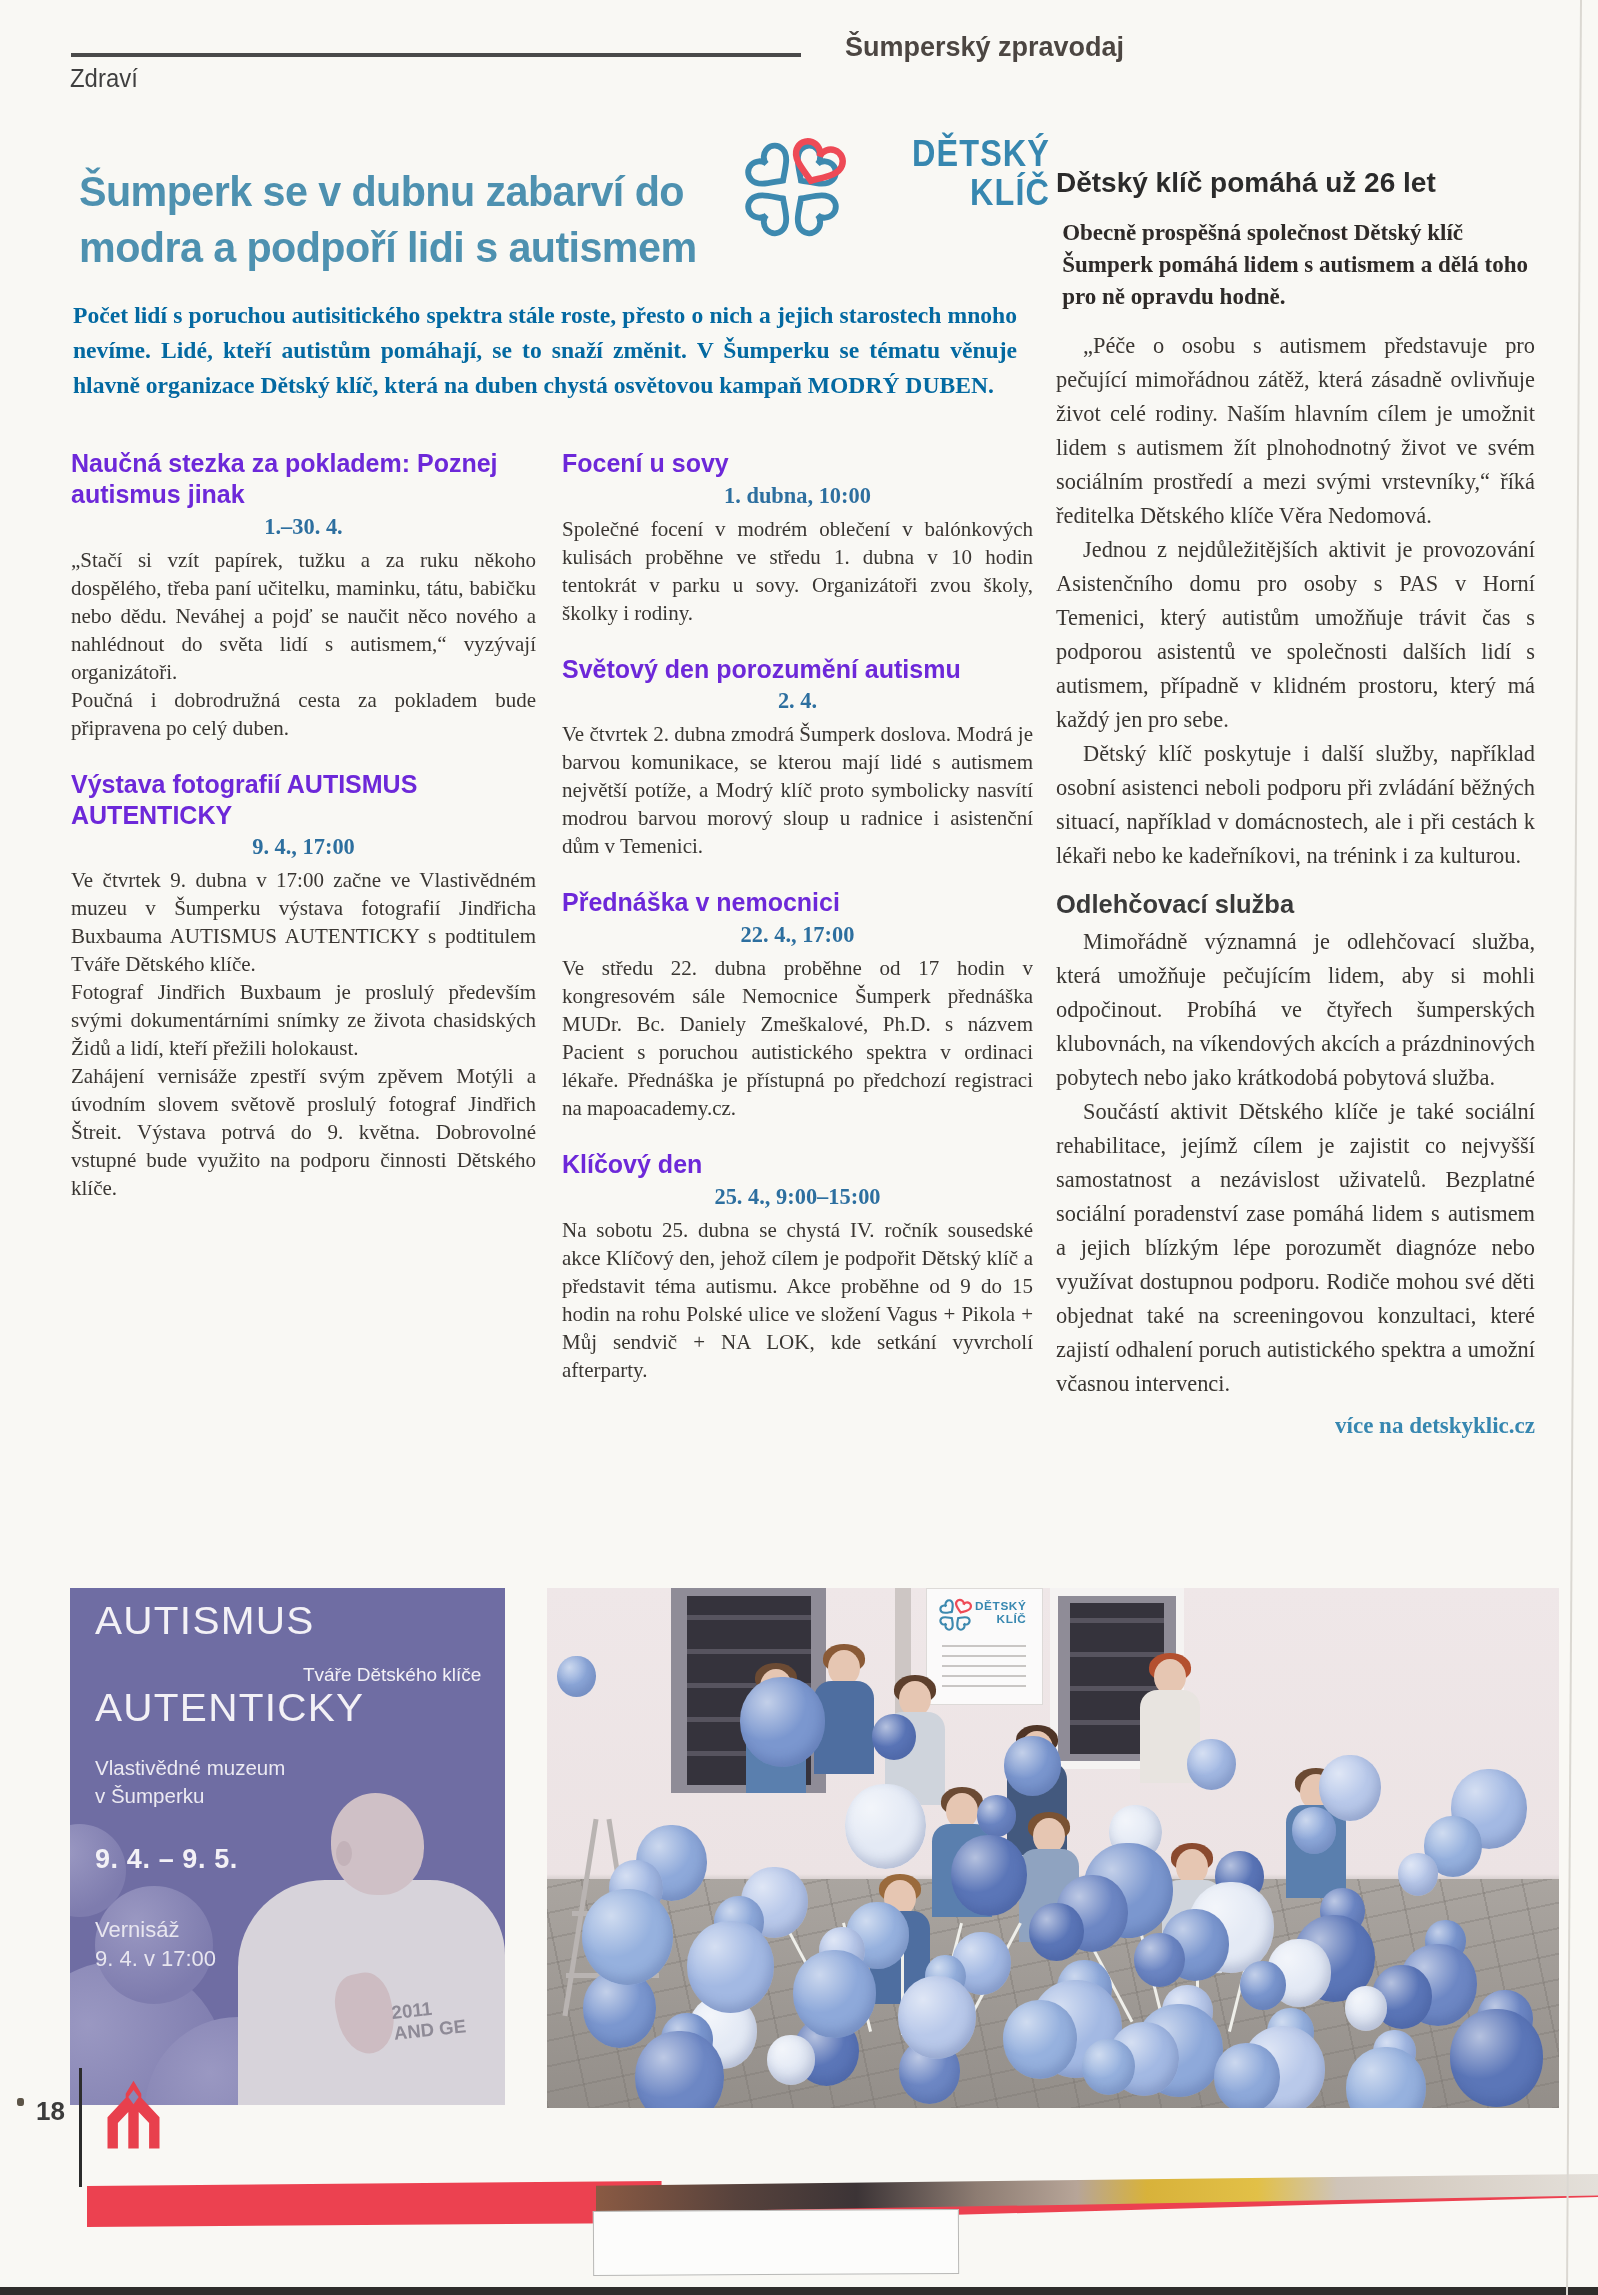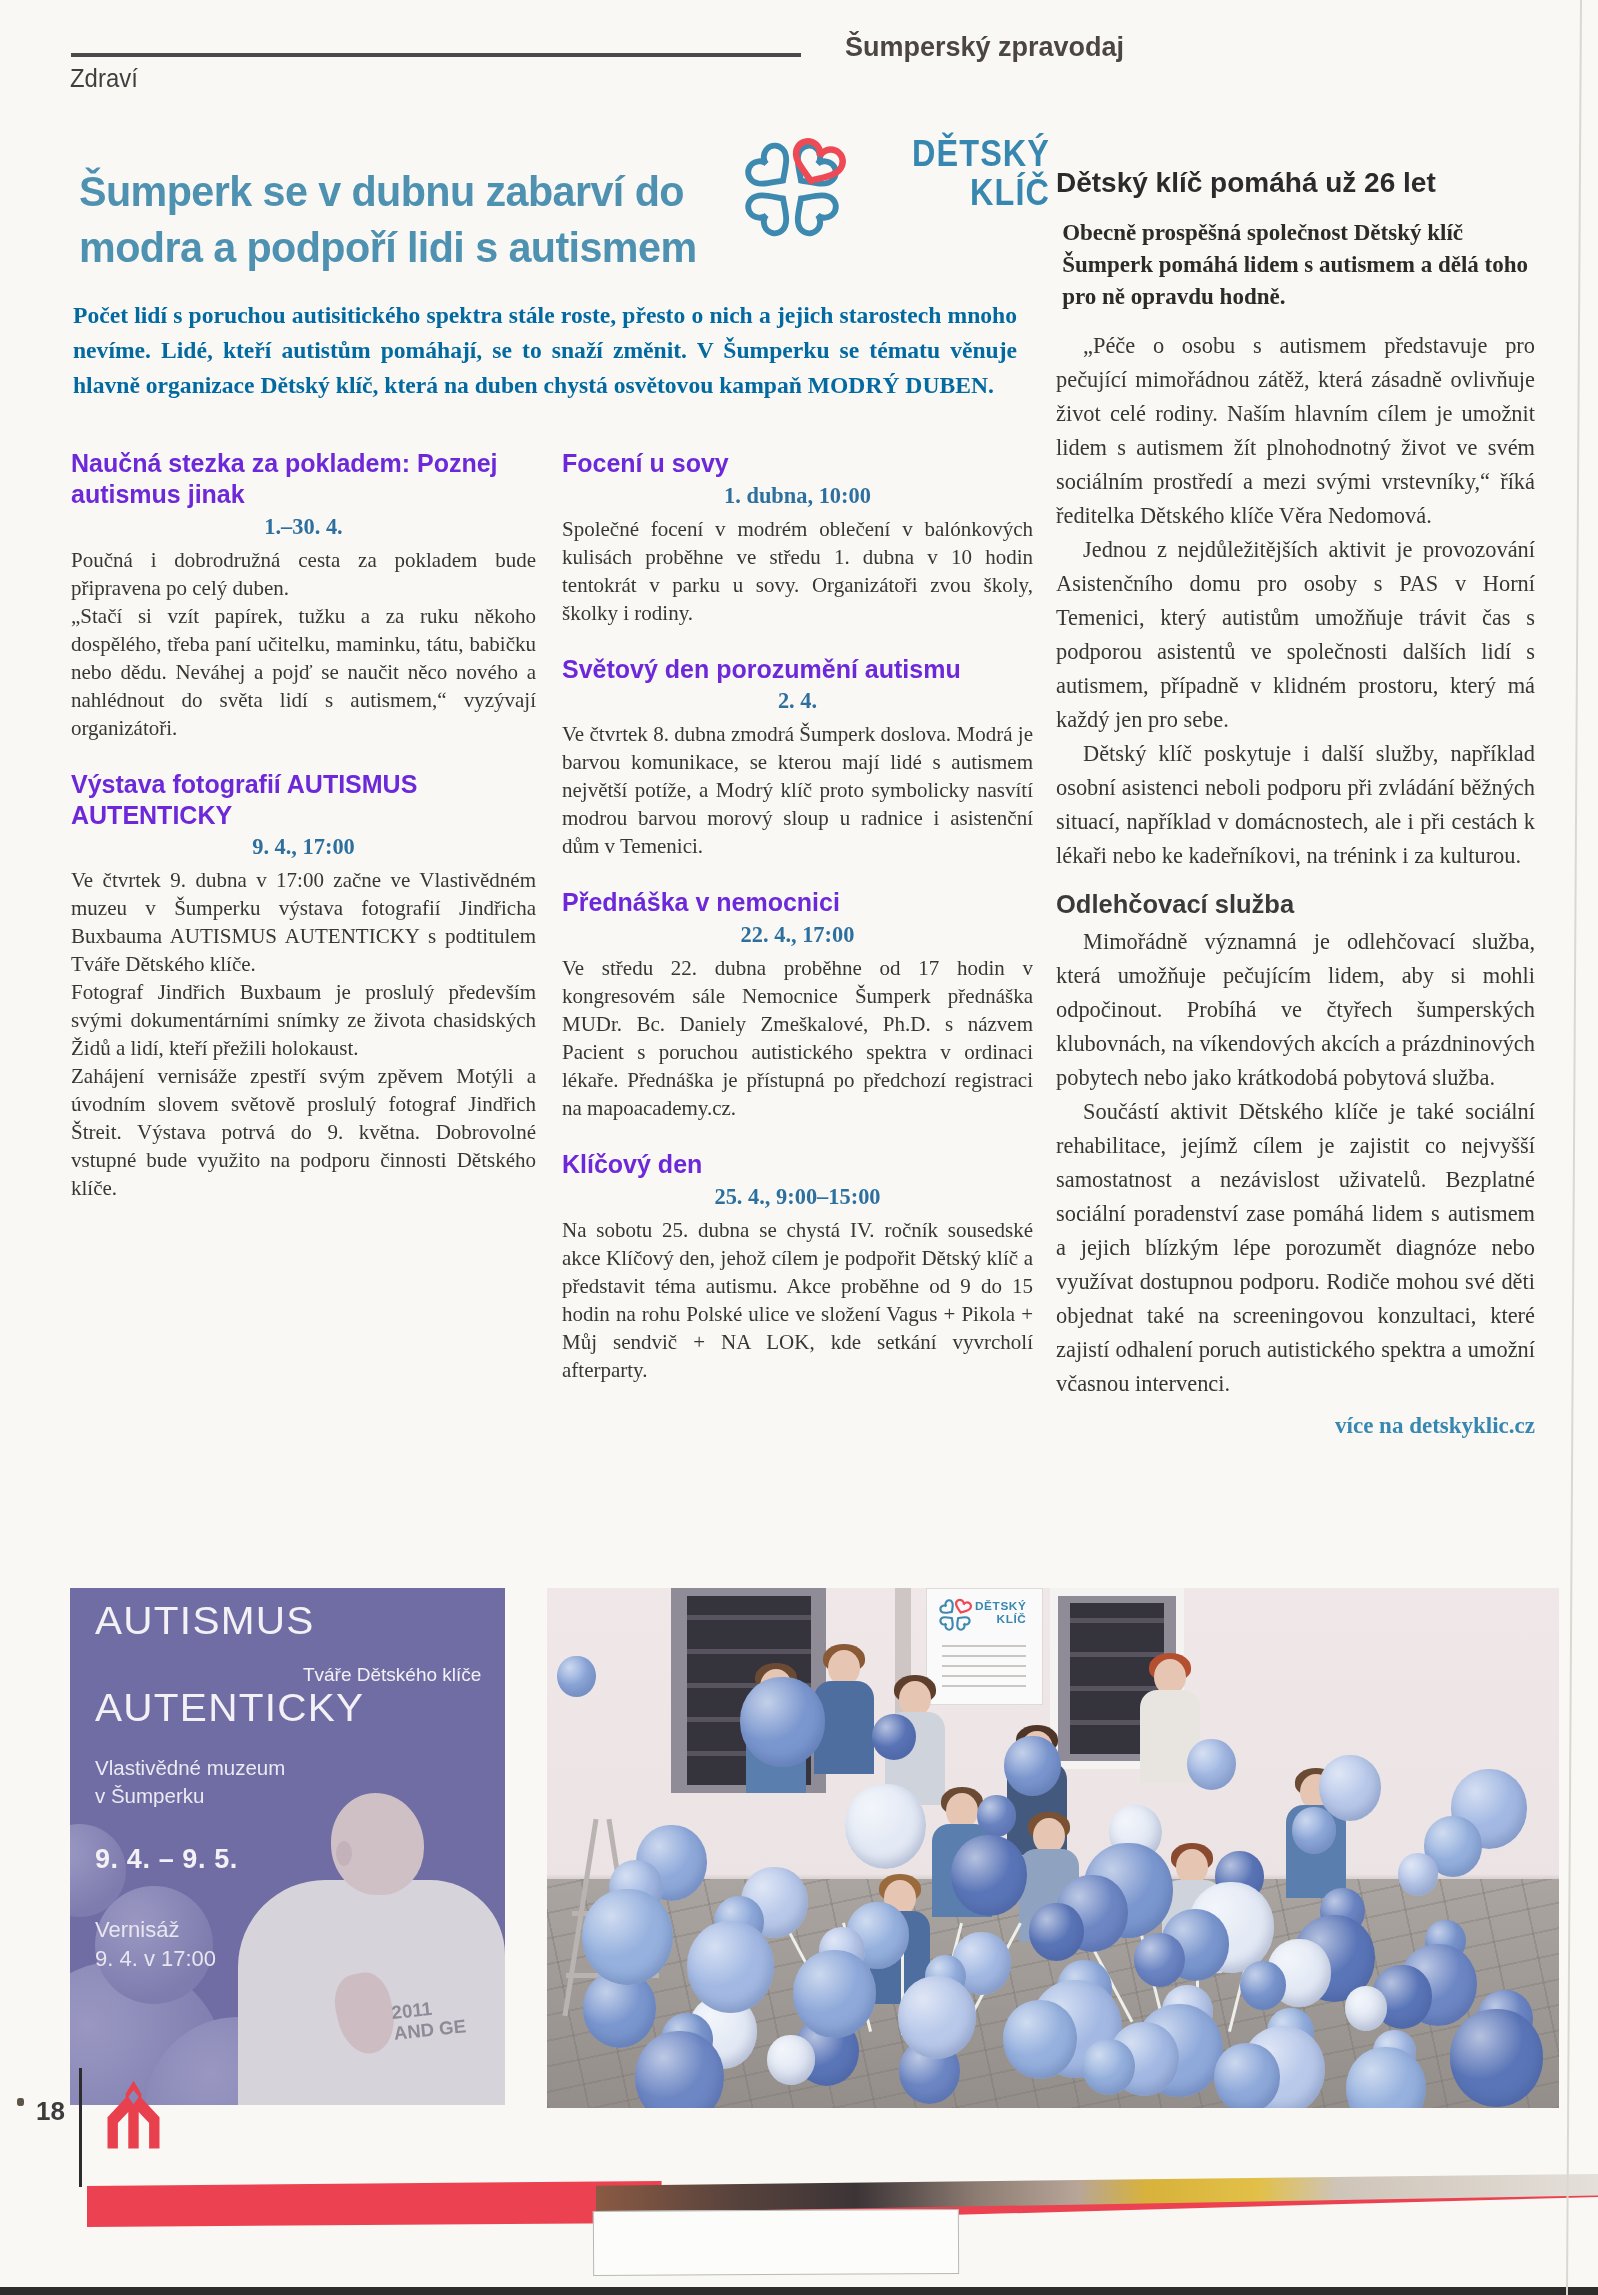--- a/index.html
+++ b/index.html
@@ -147,42 +147,42 @@
       <span>KLÍČ</span>
     </div>
   </div>
 
   <div class="lead-main">Počet lidí s poruchou autisitického spektra stále roste, přesto o nich a jejich starostech mnoho nevíme. Lidé, kteří autistům pomáhají, se to snaží změnit. V Šumperku se tématu věnuje hlavně organizace Dětský klíč, která na duben chystá osvětovou kampaň MODRÝ DUBEN.</div>
 
   <div class="col col-1">
     <div class="evt">
       <div class="evt-h">Naučná stezka za pokladem: Poznej autismus jinak</div>
       <div class="evt-d">1.–30. 4.</div>
+      <p class="evt-p">„Stačí si vzít papírek, tužku a za ruku někoho dospělého, třeba paní učitelku, maminku, tátu, babičku nebo dědu. Neváhej a pojď se naučit něco nového a nahlédnout do světa lidí s autismem,“ vyzývají organizátoři.</p>
       <p class="evt-p">Poučná i dobrodružná cesta za pokladem bude připravena po celý duben.</p>
-      <p class="evt-p">„Stačí si vzít papírek, tužku a za ruku někoho dospělého, třeba paní učitelku, maminku, tátu, babičku nebo dědu. Neváhej a pojď se naučit něco nového a nahlédnout do světa lidí s autismem,“ vyzývají organizátoři.</p>
     </div>
     <div class="evt">
       <div class="evt-h">Výstava fotografií AUTISMUS AUTENTICKY</div>
       <div class="evt-d">9. 4., 17:00</div>
       <p class="evt-p">Ve čtvrtek 9. dubna v 17:00 začne ve Vlastivědném muzeu v Šumperku výstava fotografií Jindřicha Buxbauma AUTISMUS AUTENTICKY s podtitulem Tváře Dětského klíče.</p>
       <p class="evt-p">Fotograf Jindřich Buxbaum je proslulý především svými dokumentárními snímky ze života chasidských Židů a lidí, kteří přežili holokaust.</p>
       <p class="evt-p">Zahájení vernisáže zpestří svým zpěvem Motýli a úvodním slovem světově proslulý fotograf Jindřich Štreit. Výstava potrvá do 9. května. Dobrovolné vstupné bude využito na podporu činnosti Dětského klíče.</p>
     </div>
   </div>
 
   <div class="col col-2">
     <div class="evt">
       <div class="evt-h">Focení u sovy</div>
       <div class="evt-d">1. dubna, 10:00</div>
       <p class="evt-p">Společné focení v modrém oblečení v balónkových kulisách proběhne ve středu 1. dubna v 10 hodin tentokrát v parku u sovy. Organizátoři zvou školy, školky i rodiny.</p>
     </div>
     <div class="evt">
       <div class="evt-h">Světový den porozumění autismu</div>
       <div class="evt-d">2. 4.</div>
-      <p class="evt-p">Ve čtvrtek 8. dubna zmodrá Šumperk doslova. Modrá je barvou komunikace, se kterou mají lidé s autismem největší potíže, a Modrý klíč proto symbolicky nasvítí modrou barvou morový sloup u radnice i asistenční dům v Temenici.</p>
+      <p class="evt-p">Ve čtvrtek 2. dubna zmodrá Šumperk doslova. Modrá je barvou komunikace, se kterou mají lidé s autismem největší potíže, a Modrý klíč proto symbolicky nasvítí modrou barvou morový sloup u radnice i asistenční dům v Temenici.</p>
     </div>
     <div class="evt">
       <div class="evt-h">Přednáška v nemocnici</div>
       <div class="evt-d">22. 4., 17:00</div>
       <p class="evt-p">Ve středu 22. dubna proběhne od 17 hodin v kongresovém sále Nemocnice Šumperk přednáška MUDr. Bc. Daniely Zmeškalové, Ph.D. s názvem Pacient s poruchou autistického spektra v ordinaci lékaře. Přednáška je přístupná po předchozí registraci na mapoacademy.cz.</p>
     </div>
     <div class="evt">
       <div class="evt-h">Klíčový den</div>
       <div class="evt-d">25. 4., 9:00–15:00</div>
       <p class="evt-p">Na sobotu 25. dubna se chystá IV. ročník sousedské akce Klíčový den, jehož cílem je podpořit Dětský klíč a představit téma autismu. Akce proběhne od 9 do 15 hodin na rohu Polské ulice ve složení Vagus + Pikola + Můj sendvič + NA LOK, kde setkání vyvrcholí afterparty.</p>

